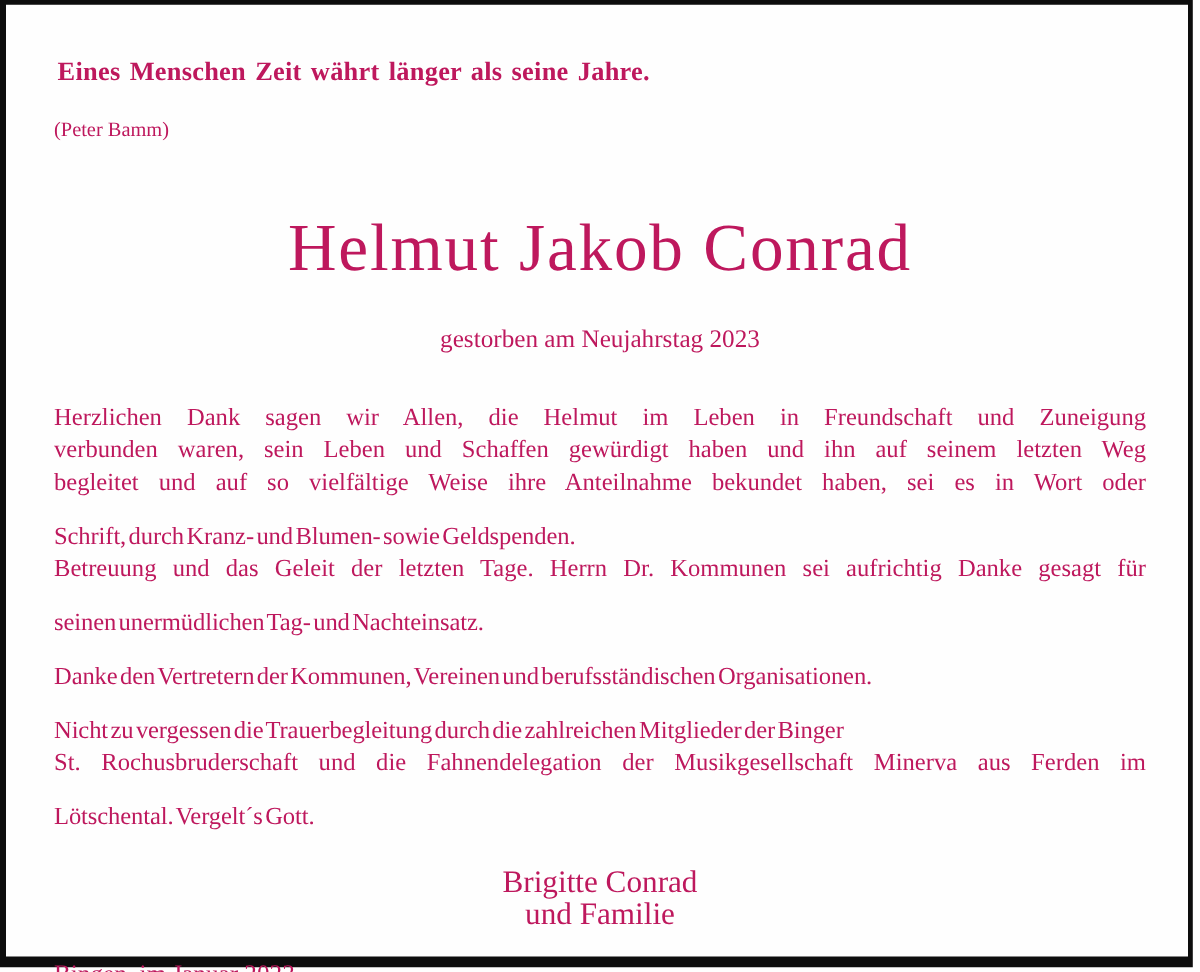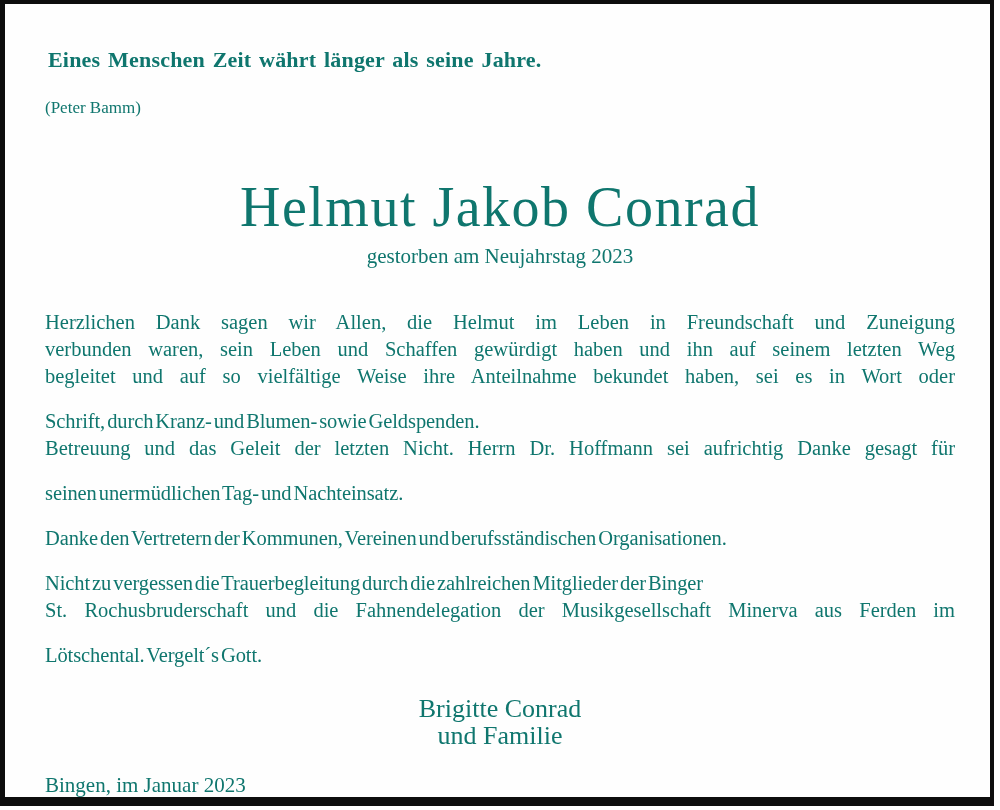--- a/index.html
+++ b/index.html
@@ -4,21 +4,21 @@
 <title>Traueranzeige</title>
 <style>
   * { margin: 0; padding: 0; box-sizing: border-box; }
   html, body { background: #ffffff; }
   .page {
     position: relative;
     width: 1000px;
     height: 810px;
     background: #fefefe;
     font-family: "Liberation Serif", "DejaVu Serif", serif;
-    color: #0f766e;
+    color: #be185d;
     overflow: hidden;
   }
   
   .frame {
     position: absolute;
     left: 0; top: 0; right: 6px; bottom: 4px;
     border-style: solid;
     border-color: #0d0d0d;
     border-width: 4px 4px 9px 5px;
     pointer-events: none;
@@ -46,21 +46,21 @@
   .deceased-name {
     margin-top: 58px;
     text-align: center;
     font-size: 56px;
     line-height: 60px;
     letter-spacing: 1.5px;
     white-space: nowrap;
     font-weight: normal;
   }
   .death-line {
-    margin-top: 6px;
+    margin-top: 32px;
     text-align: center;
     font-size: 21px;
     line-height: 26px;
   }
   .body-block {
     margin-top: 40px;
     font-size: 20.5px;
     line-height: 27px;
   }
   .body-line { width: 910px; white-space: normal; }
@@ -92,21 +92,21 @@
 
     <h1 class="deceased-name">Helmut Jakob Conrad</h1>
 
     <div class="death-line">gestorben am Neujahrstag 2023</div>
 
     <div class="body-block">
       <div class="body-line jl">Herzlichen Dank sagen wir Allen, die Helmut im Leben in Freundschaft und Zuneigung</div>
       <div class="body-line jl">verbunden waren, sein Leben und Schaffen gewürdigt haben und ihn auf seinem letzten Weg</div>
       <div class="body-line jl">begleitet und auf so vielfältige Weise ihre Anteilnahme bekundet haben, sei es in Wort oder</div>
       <div class="body-line el">Schrift, durch Kranz- und Blumen- sowie Geldspenden.</div>
-      <div class="body-line jl">Betreuung und das Geleit der letzten Nicht. Herrn Dr. Hoffmann sei aufrichtig Danke gesagt für</div>
+      <div class="body-line jl">Betreuung und das Geleit der letzten Tage. Herrn Dr. Kommunen sei aufrichtig Danke gesagt für</div>
       <div class="body-line el">seinen unermüdlichen Tag- und Nachteinsatz.</div>
       <div class="body-line el">Danke den Vertretern der Kommunen, Vereinen und berufsständischen Organisationen.</div>
       <div class="body-line el">Nicht zu vergessen die Trauerbegleitung durch die zahlreichen Mitglieder der Binger</div>
       <div class="body-line jl">St. Rochusbruderschaft und die Fahnendelegation der Musikgesellschaft Minerva aus Ferden im</div>
       <div class="body-line el">Lötschental. Vergelt´s Gott.</div>
     </div>
 
     <div class="signature">
       <div>Brigitte Conrad</div>
       <div>und Familie</div>

